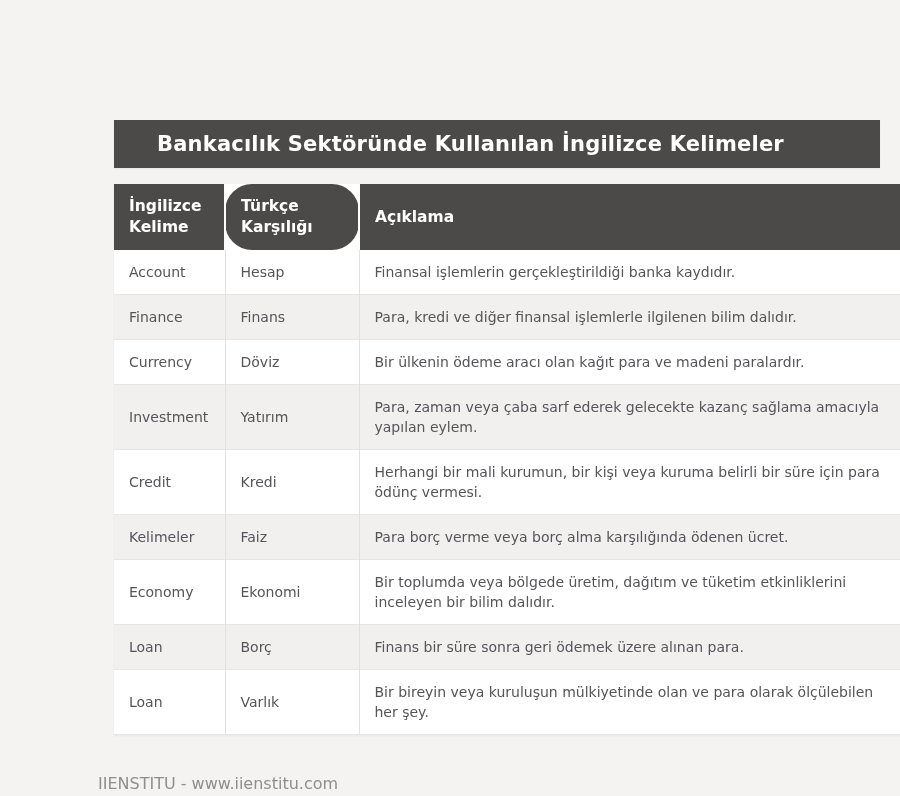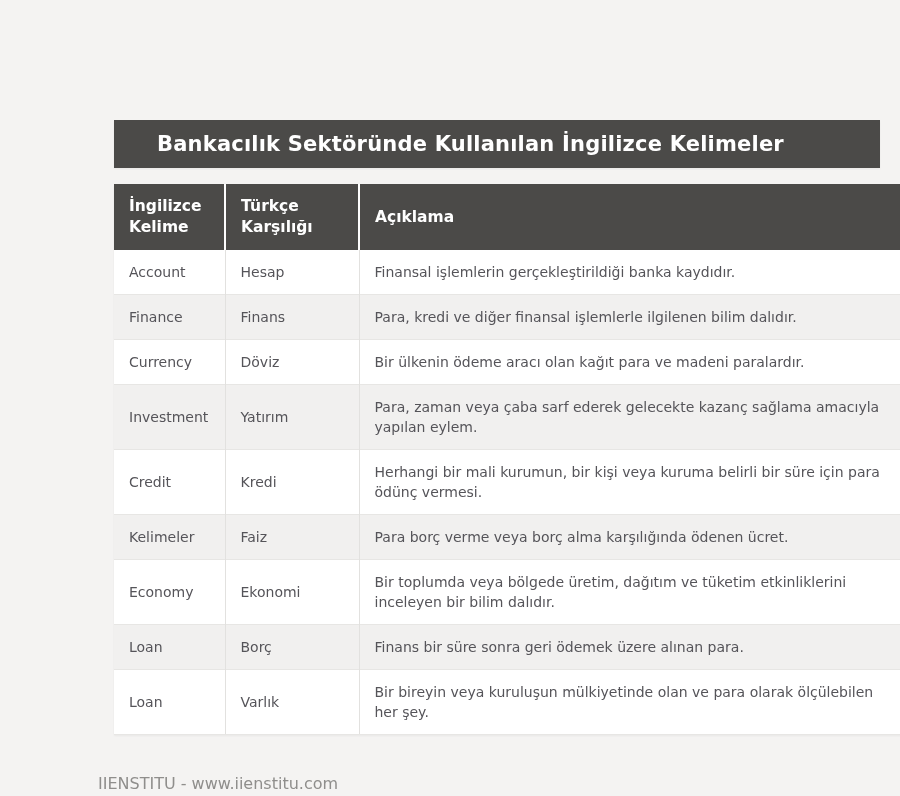--- a/index.html
+++ b/index.html
@@ -52,21 +52,21 @@
     font-weight:bold;
     text-align:left;
     vertical-align:middle;
     padding:12px 15px;
     line-height:21px;
   }
   thead th + th{
     border-left:2px solid #fdfdfd;
   }
   th.col-english{width:111px;}
-  th.col-turkish{width:134px;}
+  th.col-turkish{width:134px;border-radius:27px;}
   tbody td{
     font-size:14px;
     color:var(--body-text);
     padding:12px 15px;
     line-height:20px;
     vertical-align:middle;
     border-top:1px solid var(--border-light);
   }
   tbody tr:first-child td{border-top:none;}
   tbody tr:last-child td{border-bottom:1px solid var(--border-light);}

